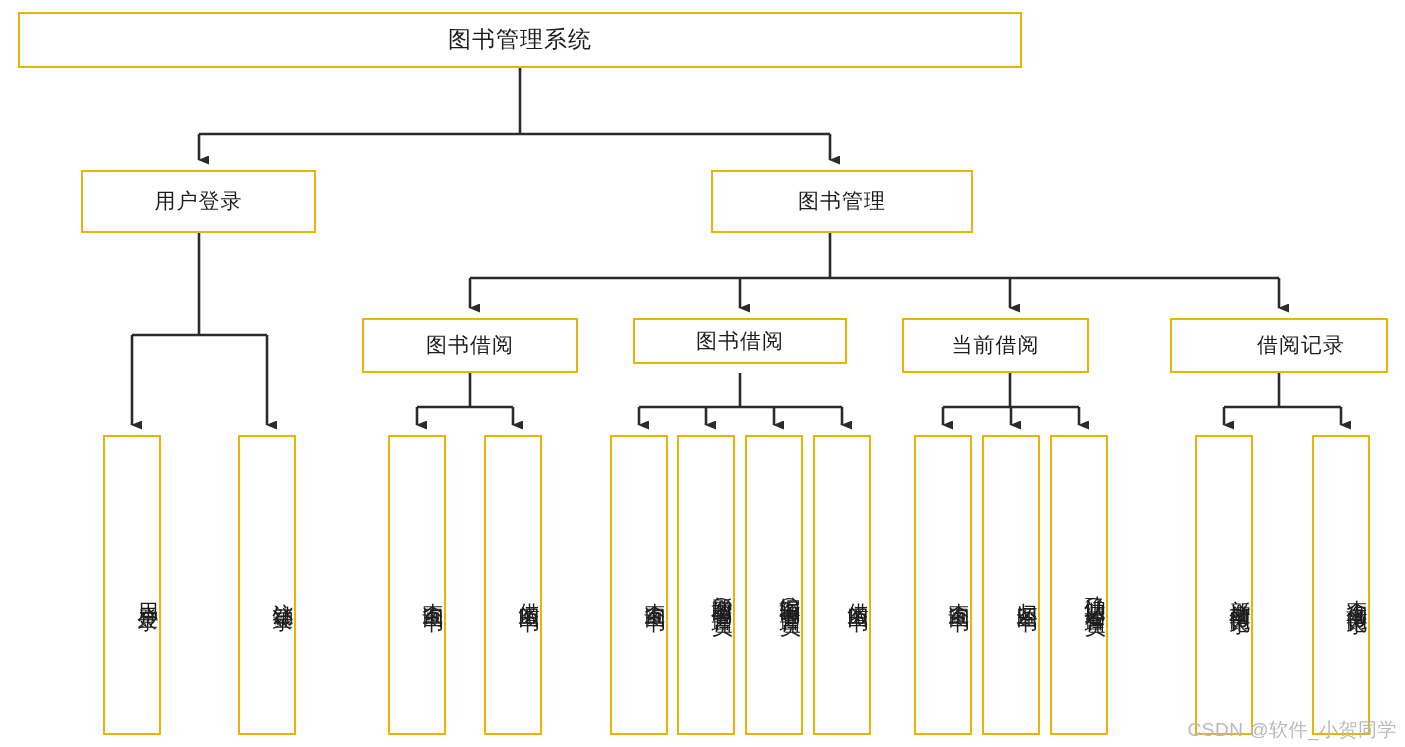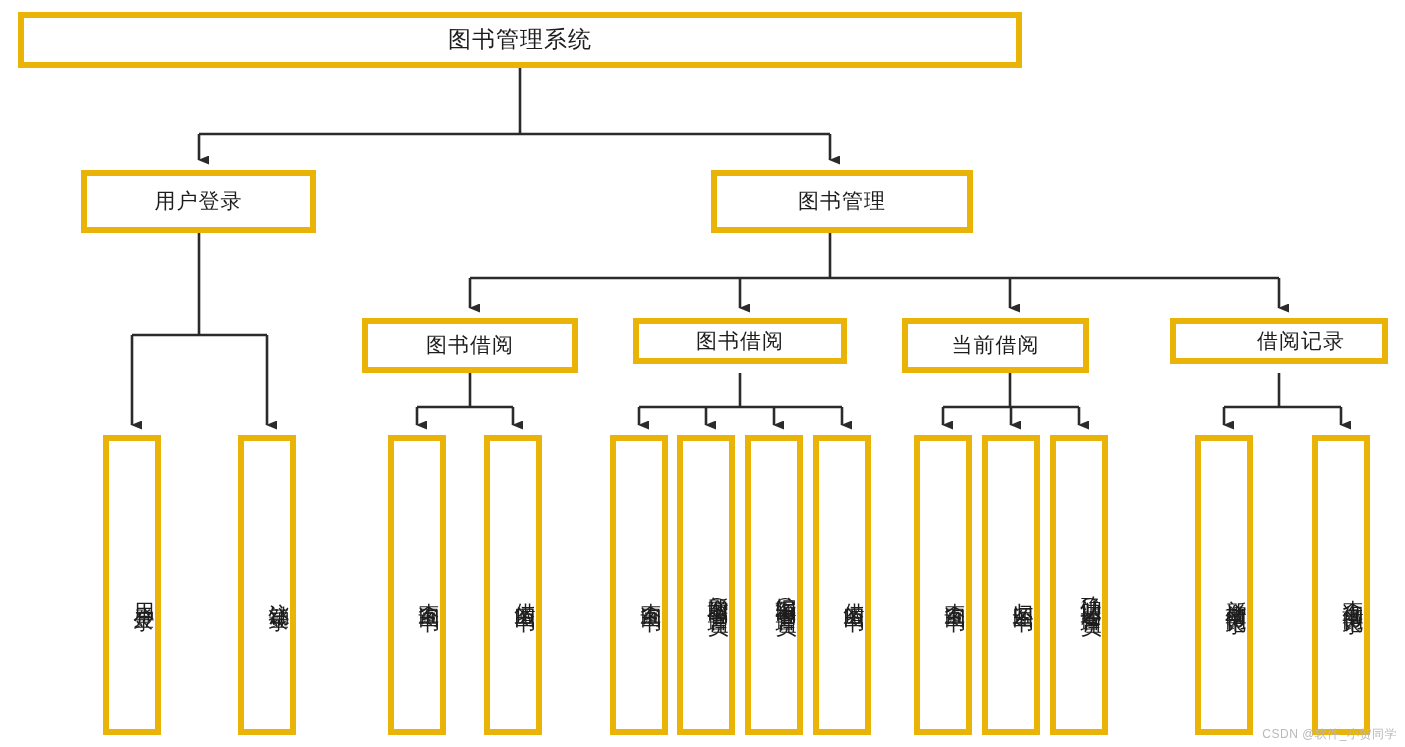--- a/index.html
+++ b/index.html
@@ -7,21 +7,21 @@
     font-family:"Liberation Sans","DejaVu Sans",sans-serif;
     width:1405px;height:747px;
     overflow:hidden;
   }
   #stage{position:relative;width:1405px;height:747px;background:#fff;}
   svg.edges{position:absolute;left:0;top:0;width:1405px;height:747px;pointer-events:none;}
 
   .node{
     position:absolute;
     box-sizing:border-box;
-    border:6px solid #eab308;
+    border:2px solid #eab308;
     background:#ffffff;
     display:flex;
     align-items:center;
     justify-content:center;
     color:#1d1d1d;
   }
   .node .label{
     display:block;
     text-align:center;
     line-height:1.18;
@@ -46,21 +46,21 @@
     font-size:21px;
     line-height:1.0;
     letter-spacing:3px;
     white-space:nowrap;
   }
 
   #watermark{
     position:absolute;
     right:8px;
     bottom:4px;
-    font-size:12px;
+    font-size:19px;
     color:#b9b9b9;
     letter-spacing:0.5px;
     white-space:nowrap;
   }
 </style>
 </head>
 <body>
 
 <div id="stage">
 
@@ -127,21 +127,21 @@
 
   <div class="node h" style="left: 362px; top: 318px; width: 216px; height: 55px;">
     <span class="label">图书借阅</span>
   </div>
   <div class="node h" style="left: 633px; top: 318px; width: 214px; height: 46px;">
     <span class="label">图书借阅</span>
   </div>
   <div class="node h" style="left: 902px; top: 318px; width: 187px; height: 55px;">
     <span class="label">当前借阅</span>
   </div>
-  <div class="node h" style="left: 1170px; top: 318px; width: 218px; height: 46px; padding-left: 44px;">
+  <div class="node h" style="left: 1170px; top: 318px; width: 218px; height: 55px; padding-left: 44px;">
     <span class="label">借阅记录</span>
   </div>
 
   <div class="node v" style="left: 103px; top: 435px; width: 58px; height: 300px;">
     <span class="label">用户登录</span>
   </div>
   <div class="node v" style="left: 238px; top: 435px; width: 58px; height: 300px;">
     <span class="label">注销登录</span>
   </div>
   <div class="node v" style="left: 388px; top: 435px; width: 58px; height: 300px;">

